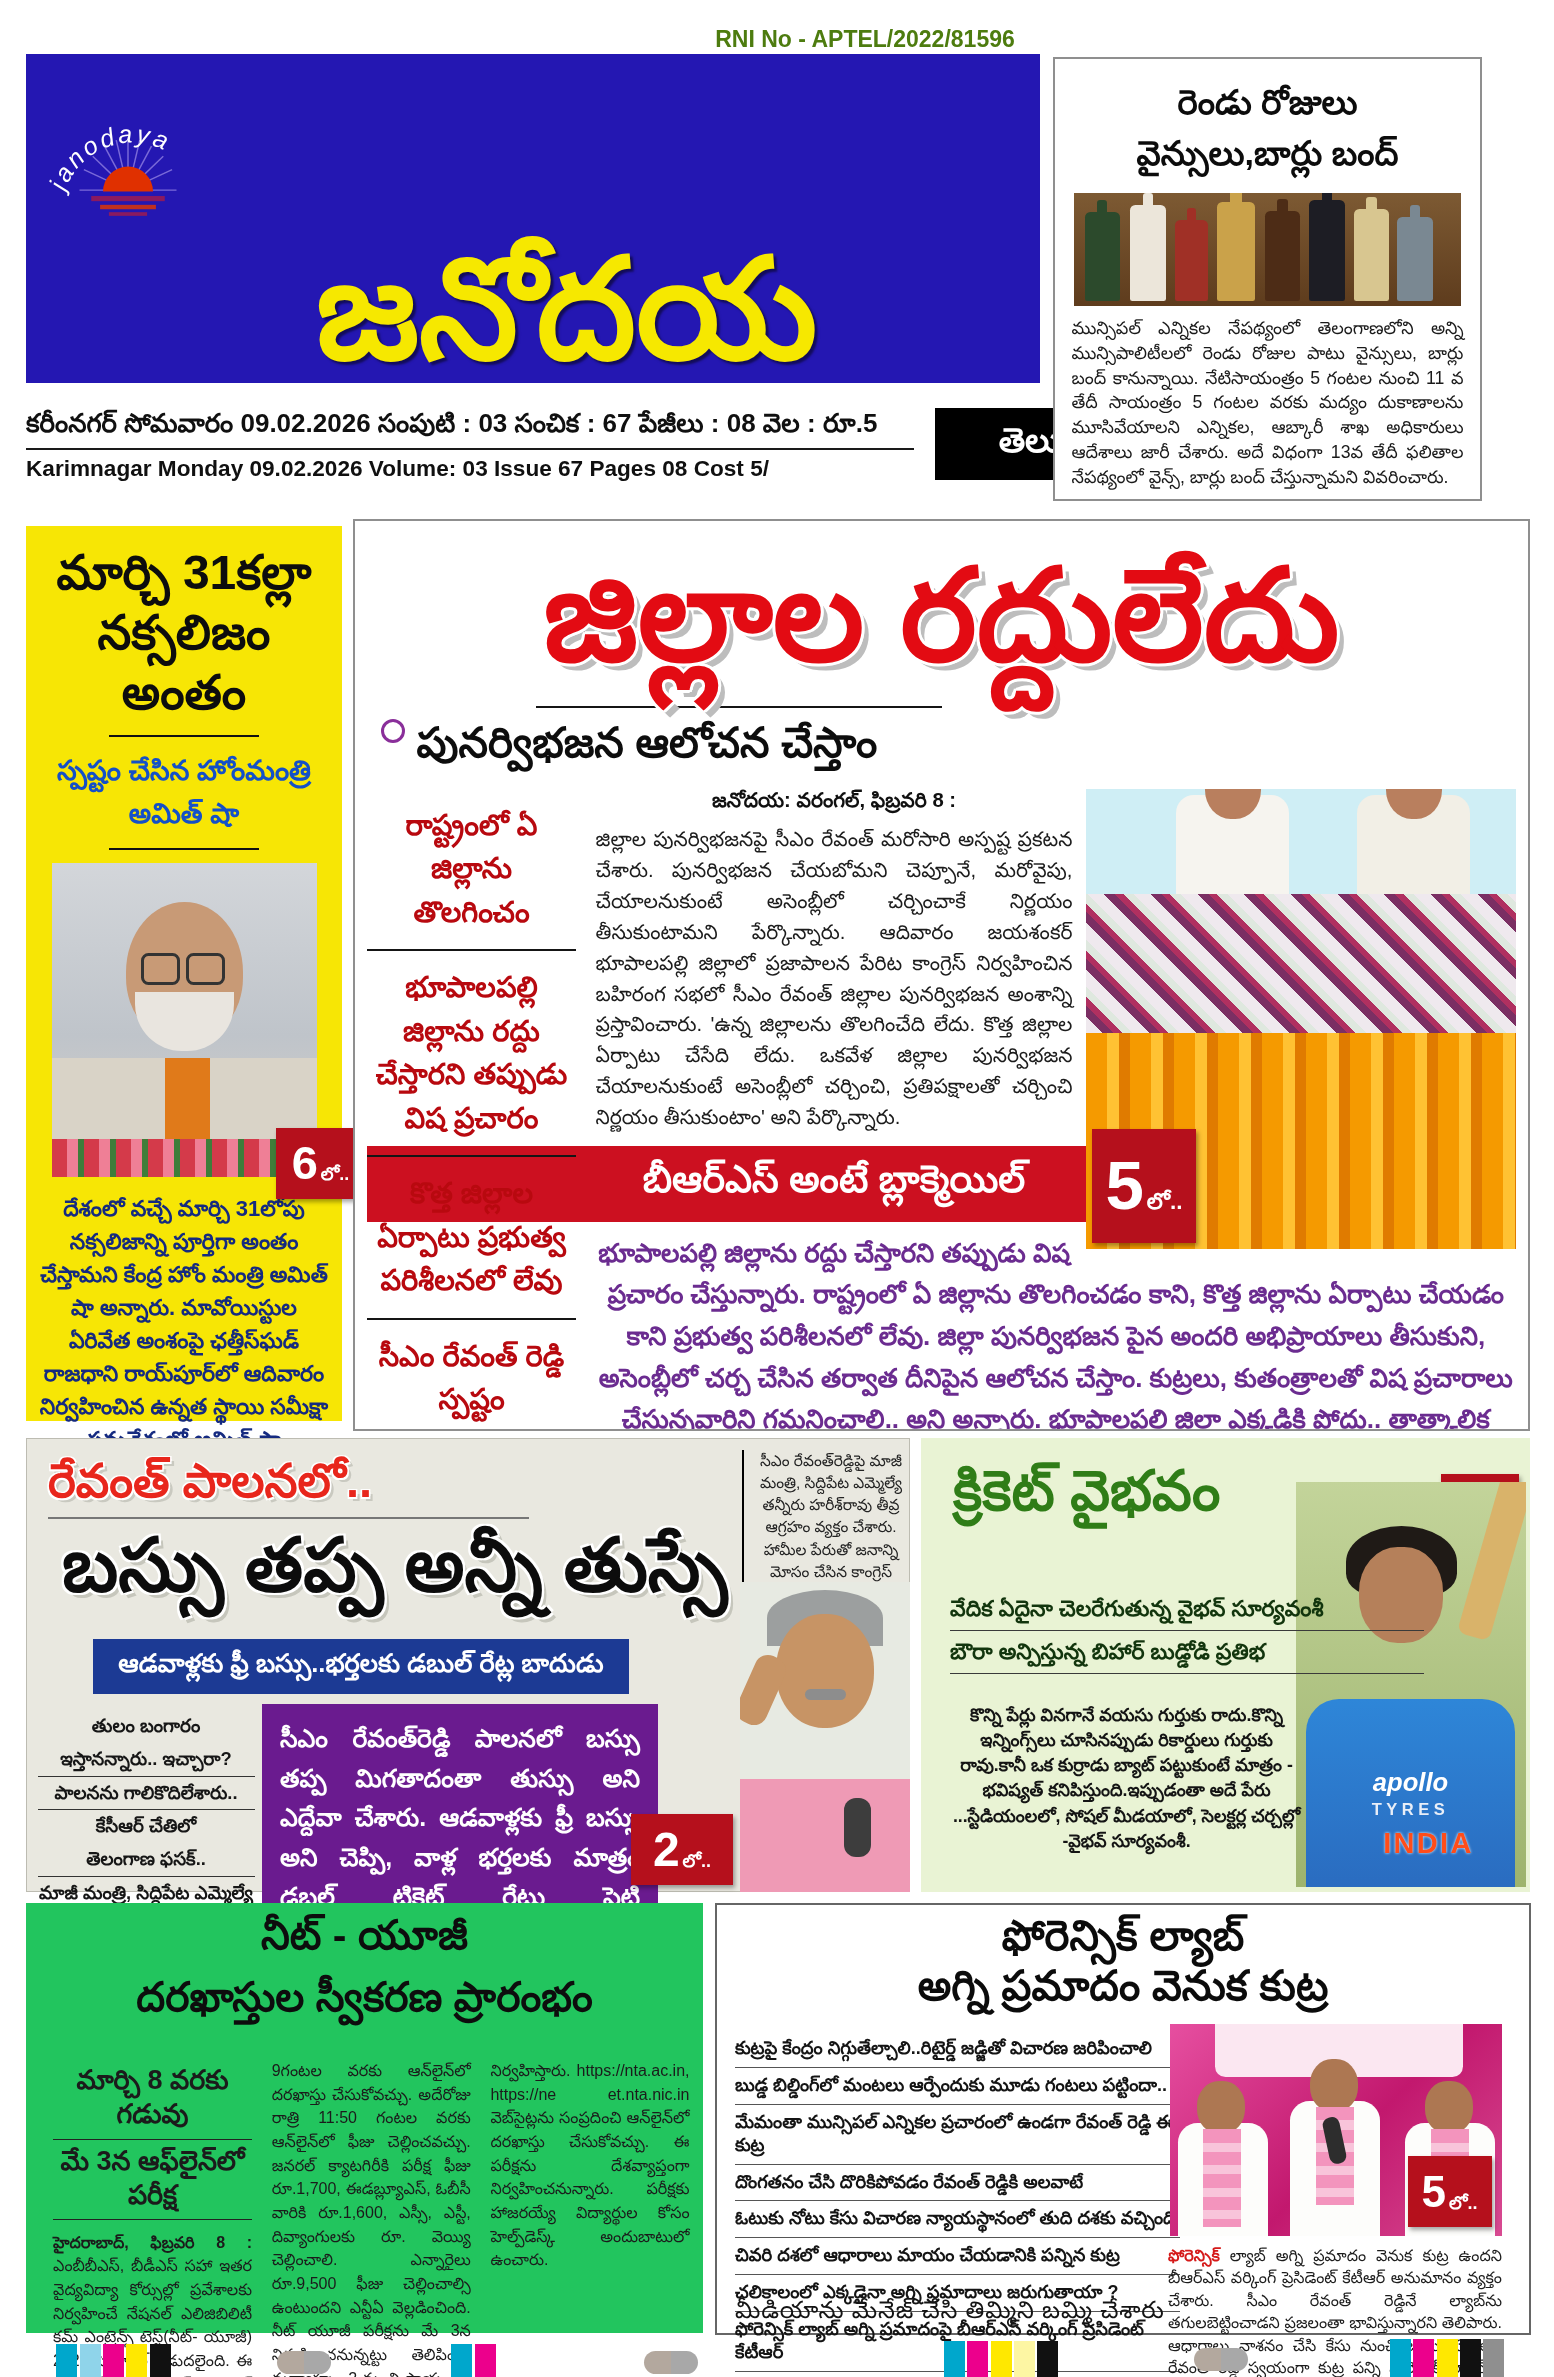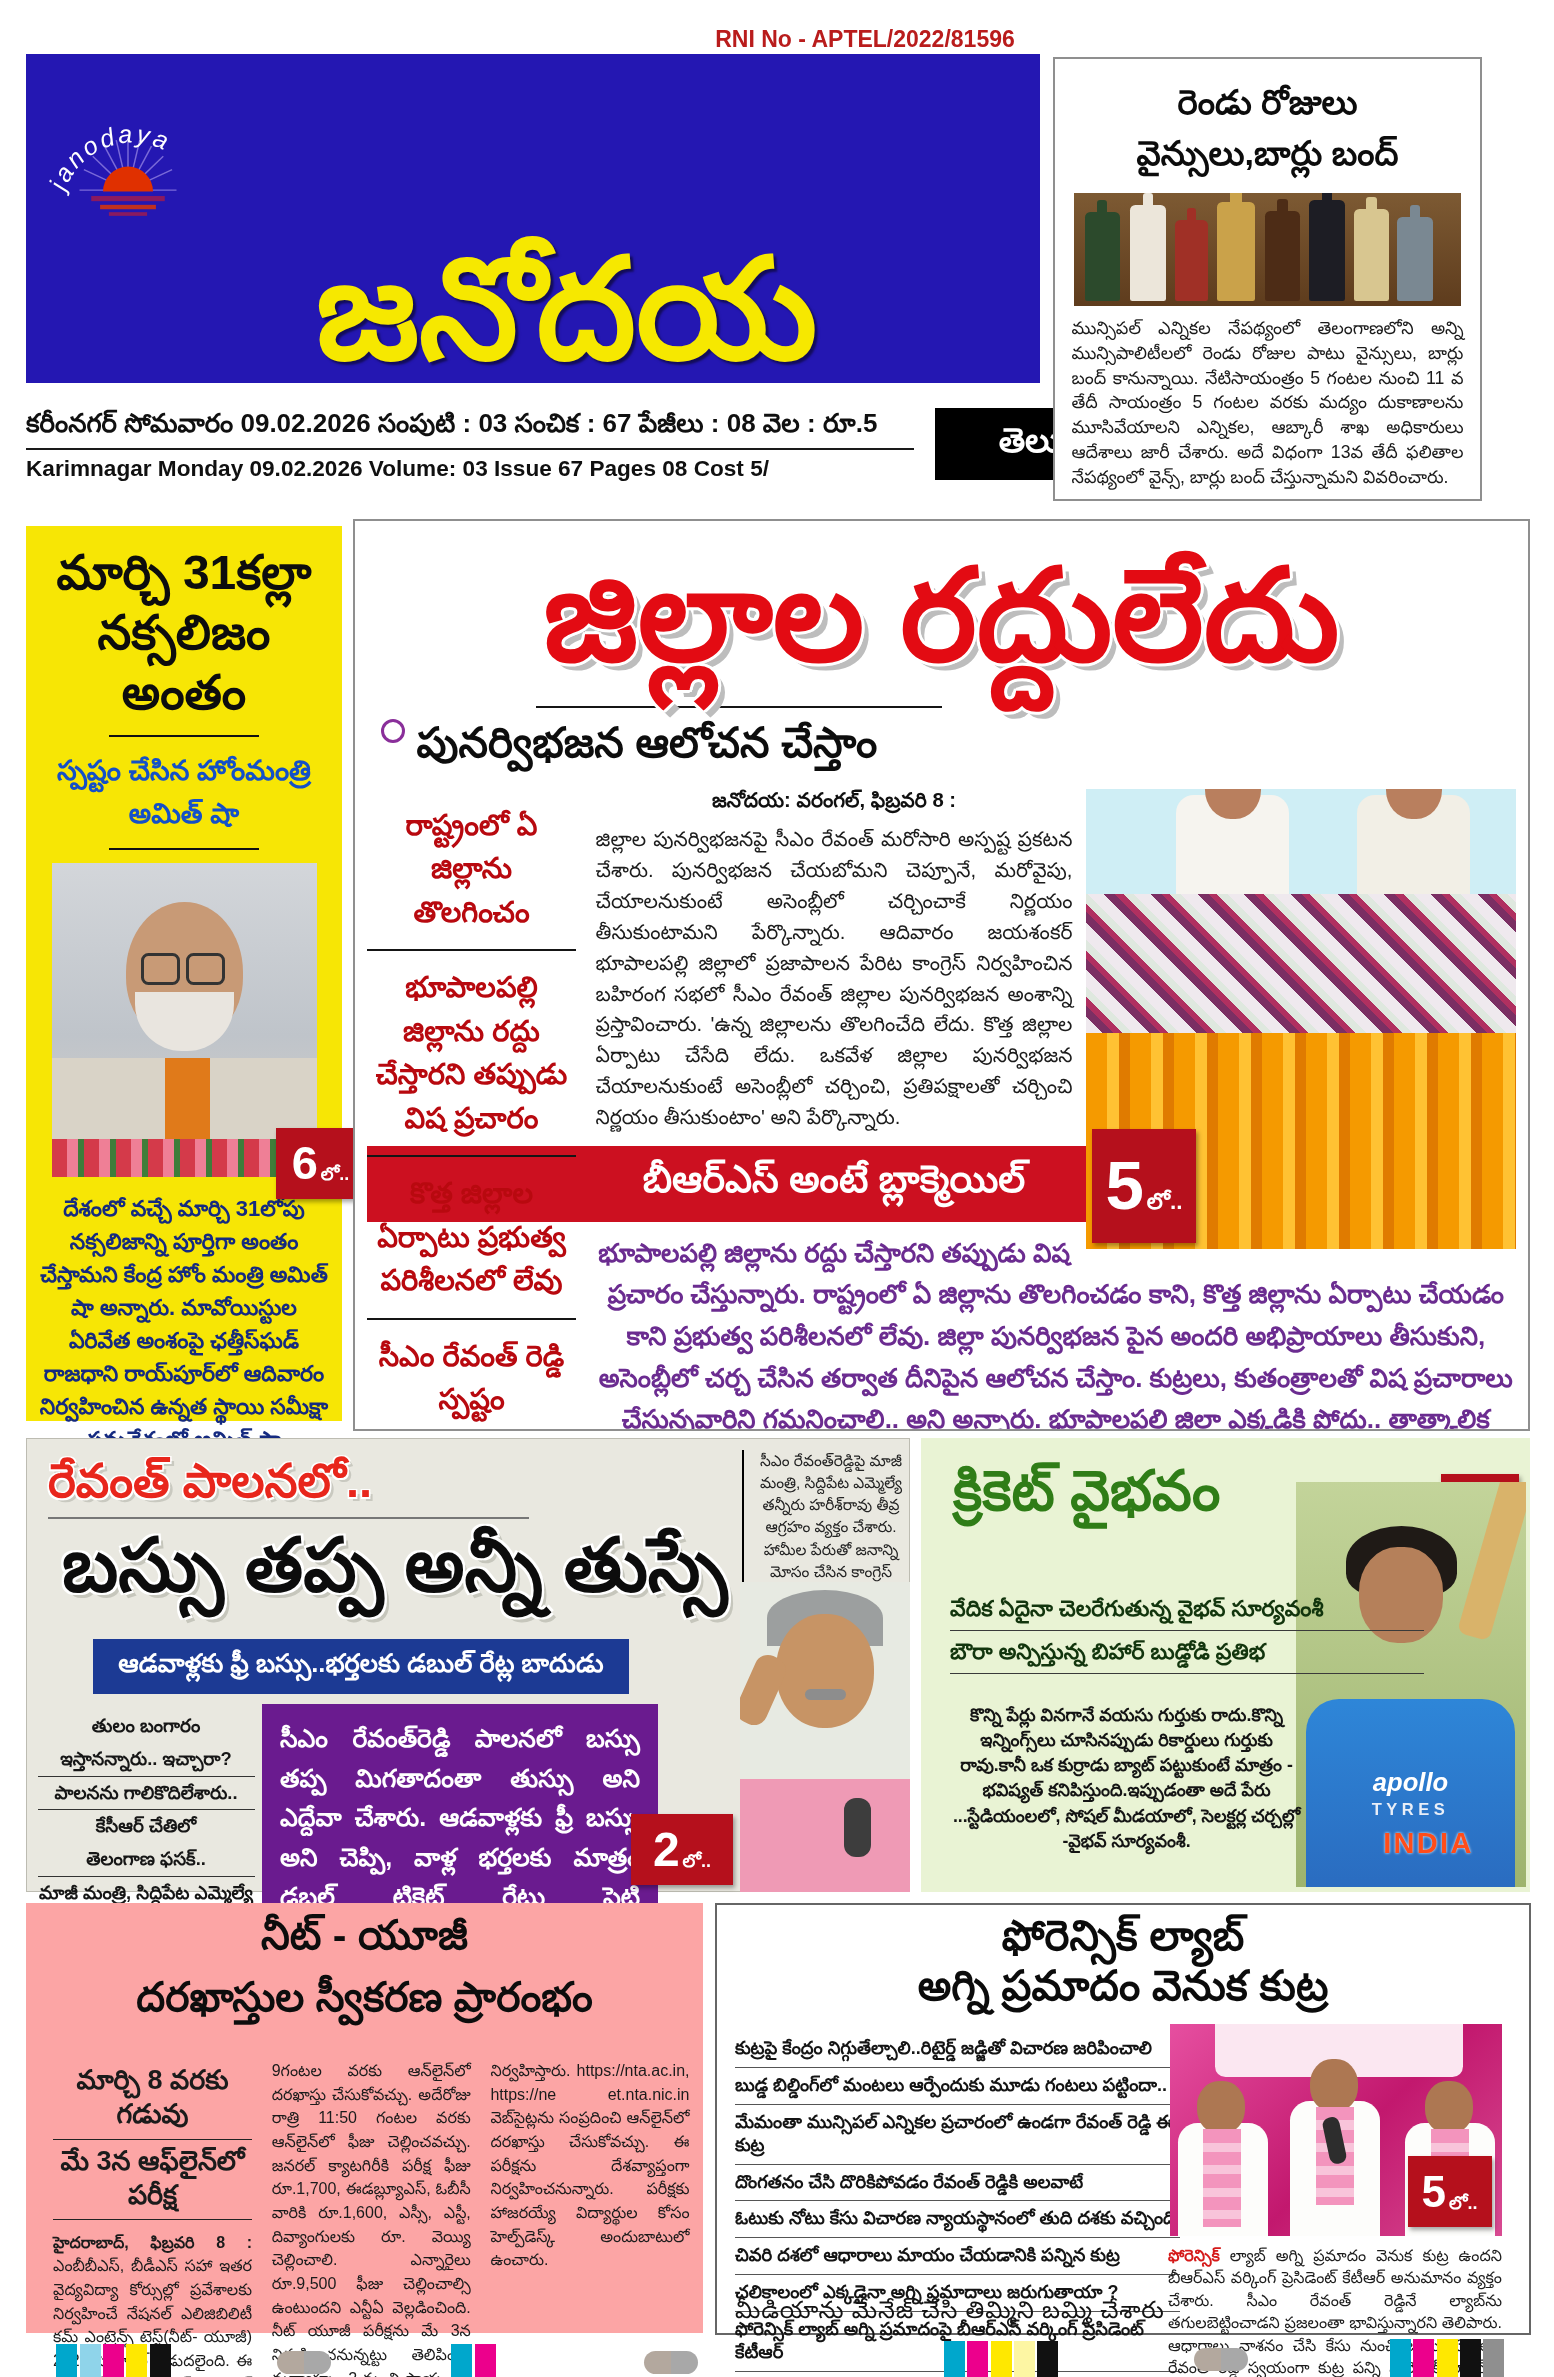--- a/index.html
+++ b/index.html
@@ -1,21 +1,21 @@
 <!DOCTYPE html>
 <html style="font-size:12px"><head>
 <meta charset="utf-8">
 <style>
   html,body{margin:0;padding:0;background:#fff;}
   body{width:1555px;height:2377px;position:relative;font-family:"Liberation Sans","DejaVu Sans",sans-serif;}
   .page{position:absolute;inset:0;background:#fff;overflow:hidden;}
   .abs{position:absolute;}
 
   
-  .rni{left:662px;top:25.6px;width:406px;text-align:center;font-size:23px;font-weight:bold;color:#b91c1c;}
+  .rni{left:662px;top:25.6px;width:406px;text-align:center;font-size:23px;font-weight:bold;color:#4d7c0f;}
   .masthead{left:26px;top:54px;width:1014px;height:329px;background:#2417b2;}
   .mast-title{position:absolute;left:75px;right:7.5px;top:0;bottom:1.5px;display:flex;align-items:flex-end;justify-content:center;
       font-size:141px;font-weight:bold;color:#f6e800;line-height:1.02;white-space:nowrap;
       text-shadow:3px 3px 2.3px rgba(0,0,0,.5);}
   .logo{position:absolute;left:21px;top:19.6px;}
   .dl-te{left:26px;top:408px;width:891px;font-size:26px;font-weight:bold;color:#101010;white-space:nowrap;}
   .dl-rule{left:26px;top:448px;width:888px;height:2.3px;background:#1a1a1a;}
   .dl-en{left:26px;top:456px;width:891px;font-size:22.6px;font-weight:bold;color:#101010;white-space:nowrap;}
   .tagline{left:935px;top:408px;width:347px;height:72px;background:#000;color:#fff;display:flex;align-items:center;justify-content:center;font-size:34px;font-weight:bold;}
 
@@ -106,21 +106,21 @@
   .cr-photo{position:absolute;right:4.5px;top:44px;width:230px;height:405px;background:linear-gradient(180deg,#c3d49a,#9db36d);overflow:hidden;z-index:1;}
   .ck-bat{position:absolute;right:13.5px;top:-7.5px;width:33px;height:165px;background:#d9b36a;border-radius:9px;transform:rotate(16deg);}
   .ck-hair{position:absolute;left:50px;top:44px;width:111px;height:72px;background:#1f1a16;border-radius:50% 50% 34% 34%;}
   .ck-face{position:absolute;left:63px;top:65px;width:84px;height:96px;background:#b5805a;border-radius:46%;}
   .ck-jersey{position:absolute;left:10.5px;bottom:0;width:209px;height:188px;background:linear-gradient(180deg,#2e86d8,#2a6cc0);border-radius:33px 33px 0 0;}
   .ck-sp1{position:absolute;width:100%;top:69px;text-align:center;color:#fff;font-size:25.6px;font-weight:bold;font-style:italic;}
   .ck-sp2{position:absolute;width:100%;top:101px;text-align:center;color:#e8eef8;font-size:16.5px;font-weight:bold;letter-spacing:4.5px;}
   .ck-country{position:absolute;width:100%;top:128px;text-align:center;color:#ff4d1a;font-size:29px;font-weight:bold;letter-spacing:2.3px;text-shadow:0 0 3px #fff;padding-left:18px;}
 
   
-  .neet{left:26px;top:1903px;width:677px;height:430px;background:#fca5a5;}
+  .neet{left:26px;top:1903px;width:677px;height:430px;background:#22c55e;}
   .nt-h1{margin-top:9px;text-align:center;font-size:41px;font-weight:bold;color:#0d0d0d;}
   .nt-h2{text-align:center;font-size:41px;font-weight:bold;color:#0d0d0d;margin-top:4.5px;}
   .nt-cols{position:absolute;left:27px;right:13.5px;top:156px;bottom:30px;display:flex;gap:19.6px;}
   .nt-col{flex:1;font-size:16px;line-height:1.48;color:#1b1b1b;text-align:justify;}
   .nt-deck div{text-align:center;font-size:27px;font-weight:bold;padding:5.3px 0 6.8px;border-bottom:1.9px solid #222;line-height:1.25;}
   .nt-col .lead{font-weight:bold;}
   .nt-col1-body{margin-top:10.5px;}
 
   
   .forensic{left:715px;top:1903px;width:816px;height:432px;background:#fff;border:2.3px solid #666;box-sizing:border-box;}

